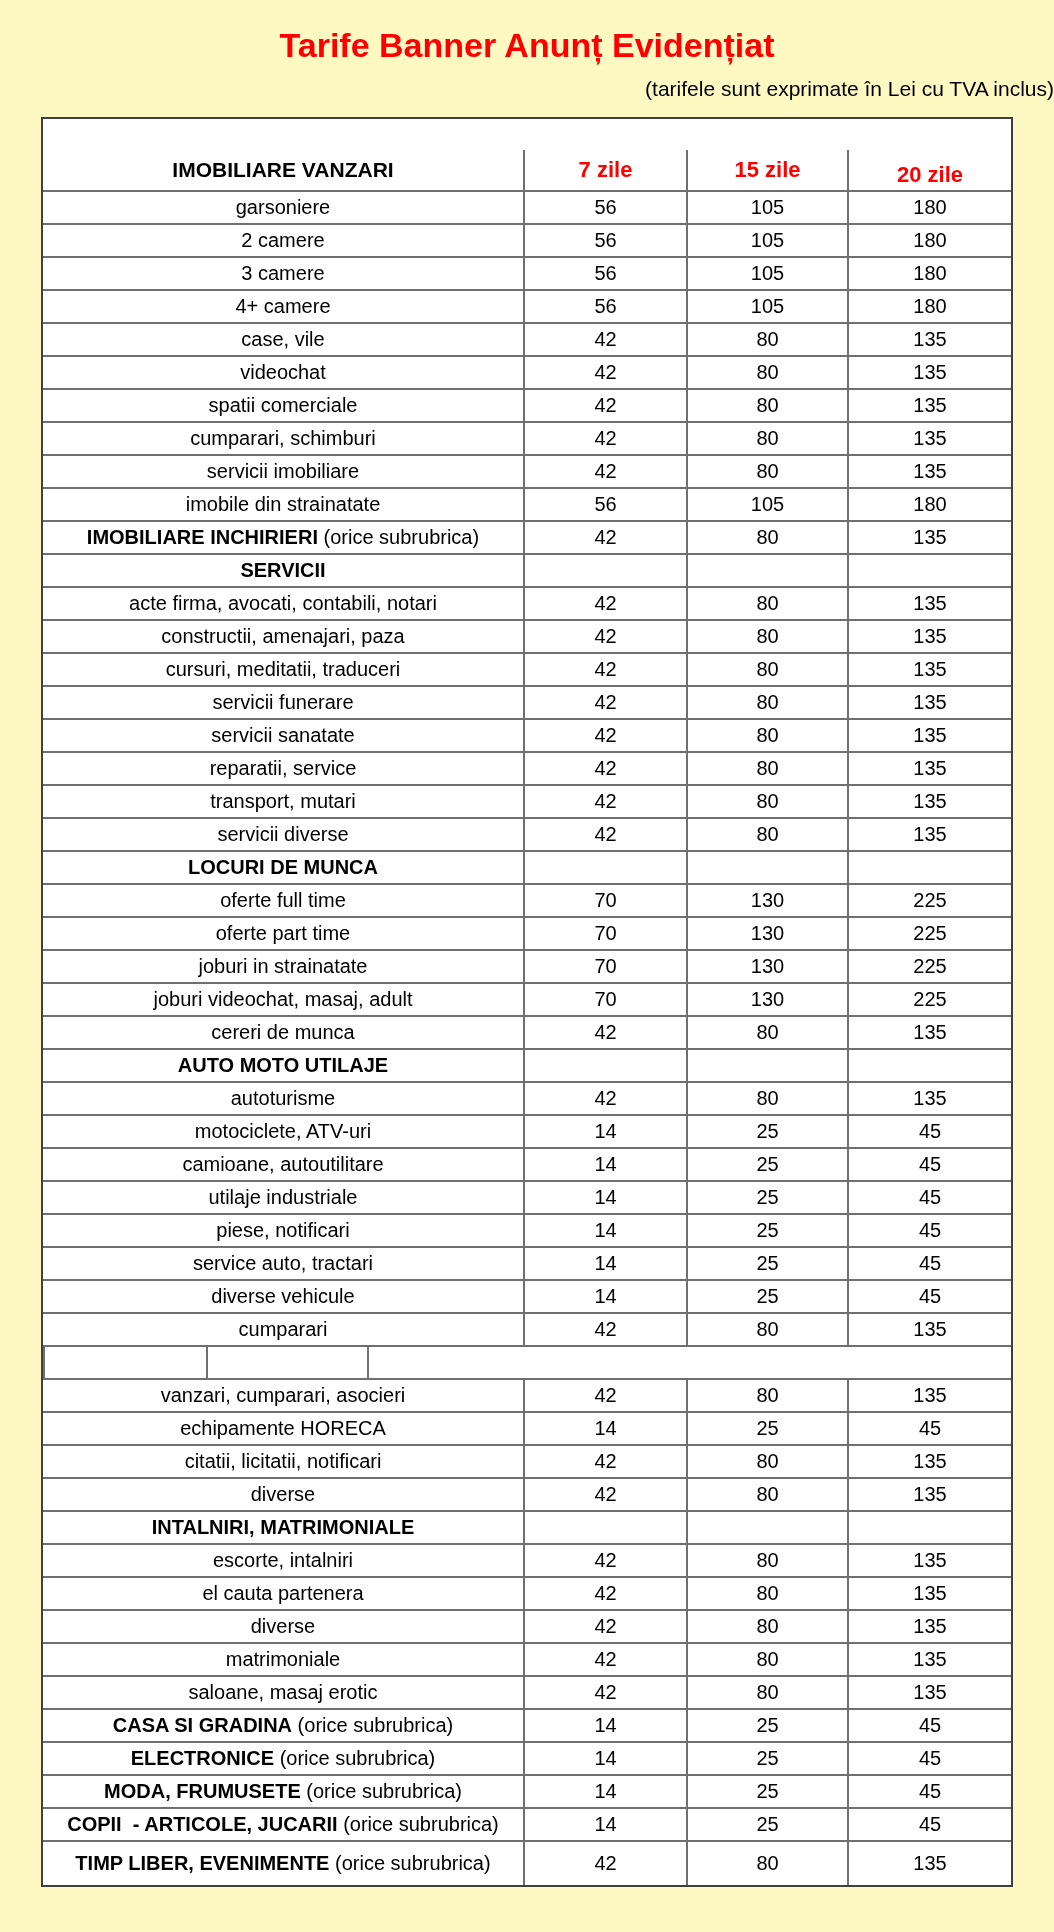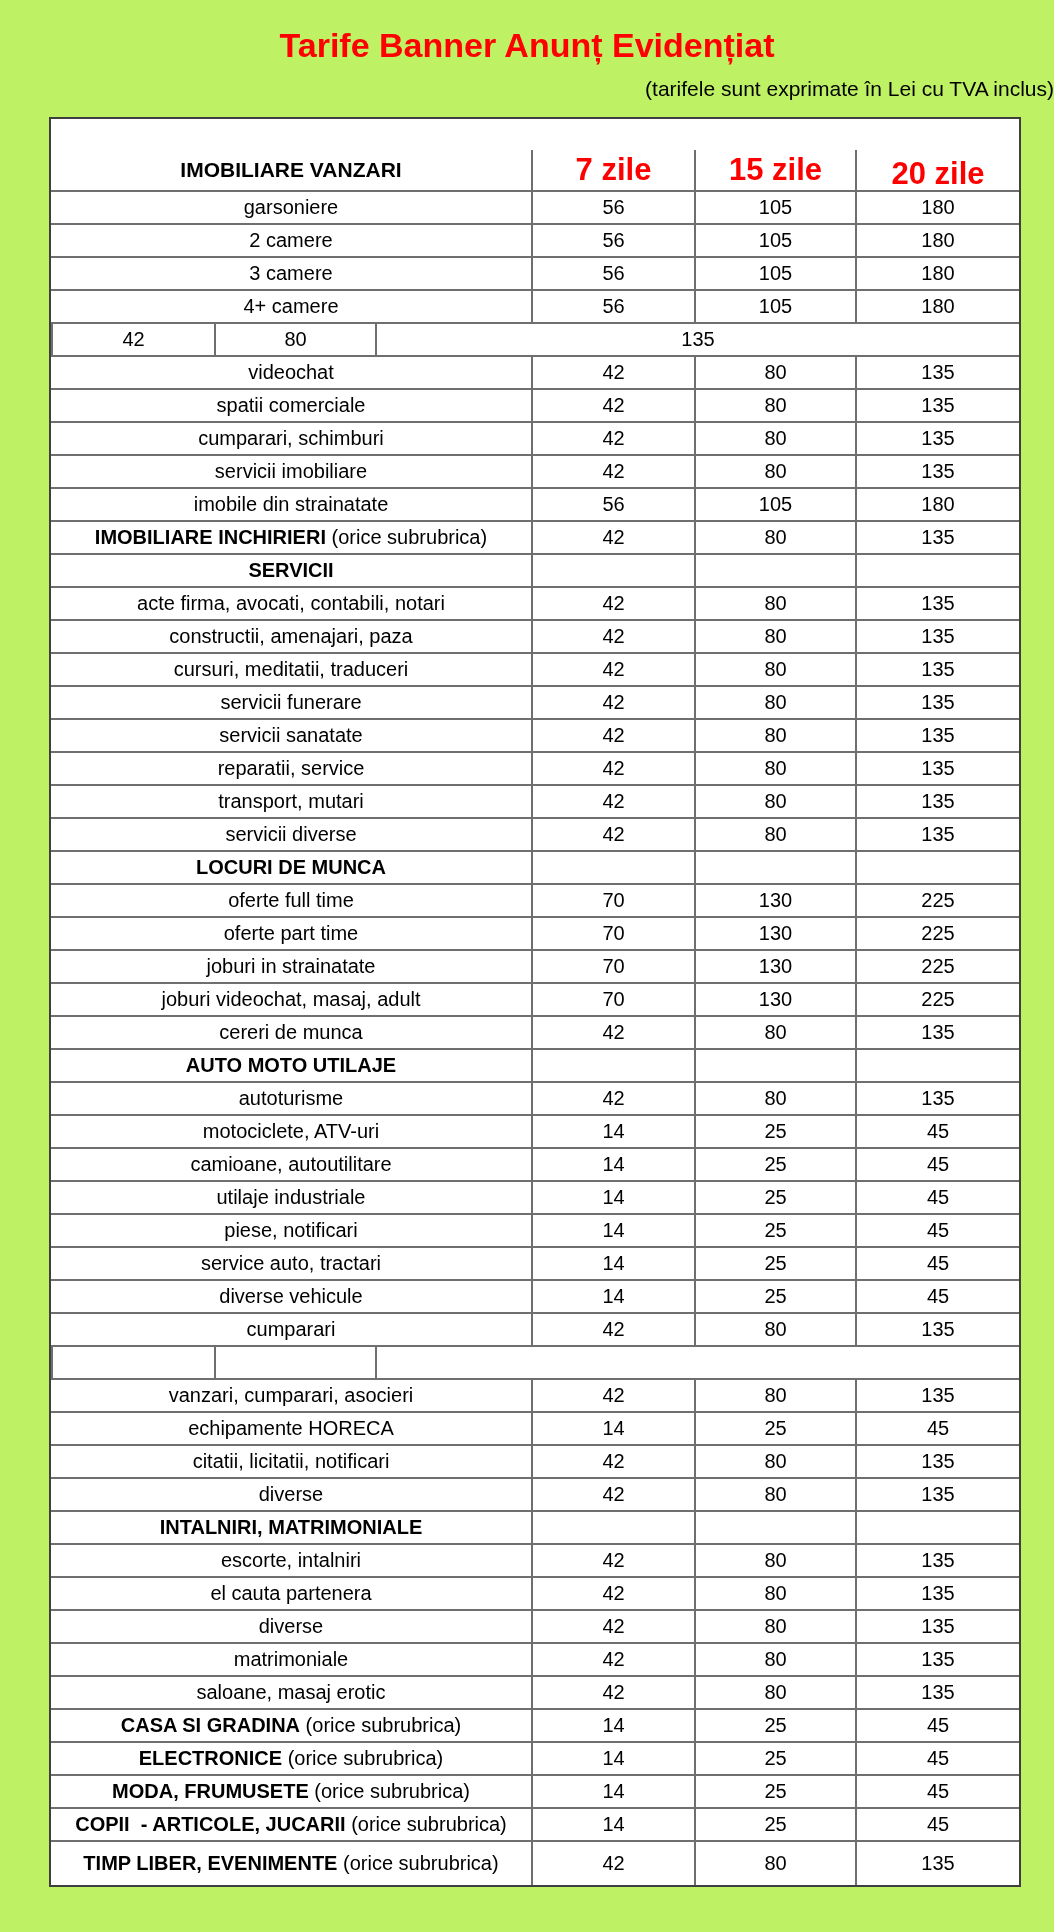--- a/index.html
+++ b/index.html
@@ -2,50 +2,50 @@
 <html style="--red: #ff0000; --inner: #6f6f6f; --outer: #3f3f3f;"><head>
 <meta charset="utf-8">
 <style>
   :root{
     --red:#ff0000;
     --inner:#6f6f6f;
     --outer:#3f3f3f;
   }
   html,body{margin:0;padding:0;background:#fff;}
   .page{
-    position:relative;width:1054px;height:1932px;background:#bef264;
+    position:relative;width:1054px;height:1932px;background:#fef9c3;
     font-family:"Liberation Sans",sans-serif;color:#000;overflow:hidden;
   }
   .title{
     position:absolute;top:26px;left:0;width:100%;text-align:center;
     font-size:34px;font-weight:bold;color:var(--red);letter-spacing:0px;
   }
   .subtitle{
     position:absolute;top:77px;left:0;width:100%;text-align:right;
     font-size:21px;color:#000;
   }
   .ptable{
-    position:absolute;left:49px;top:117px;width:972px;
+    position:absolute;left:41px;top:117px;width:972px;
     border:2px solid var(--outer);box-sizing:border-box;background:#fff;
   }
   .h-strip{height:31px;}
   .h-row{display:flex;height:40px;}
   .row{display:flex;height:33px;border-top:2px solid var(--inner);box-sizing:border-box;}
   .row.tall{height:45px;justify-content:space-between;}
   .cell{
     box-sizing:border-box;height:100%;
     display:flex;align-items:center;justify-content:center;
     text-align:center;overflow:hidden;line-height:1.05;
   }
   .c0{width:480px;}
   .c1{width:163px;border-left:2px solid var(--inner);}
   .c2{width:161px;border-left:2px solid var(--inner);}
   .c3{flex:1;border-left:2px solid var(--inner);}
   .hname{font-weight:bold;font-size:21px;}
-  .hcol{font-weight:bold;font-size:31px;color:var(--red);}
+  .hcol{font-weight:bold;font-size:22px;color:var(--red);}
   .hcol30{padding-top:9px;}
   .price{font-size:20px;}
   .cat{font-size:20px;}
   .bp{font-weight:bold;white-space:pre-wrap;}
   .np{white-space:pre-wrap;}
 </style>
 </head>
 <body>
 
 <div class="page">
@@ -91,20 +91,24 @@
         <div class="row">
           <div class="cell c0 cat">
             <span class="bp"></span>
             <span class="np">4+ camere</span>
           </div>
           <div class="cell c1 price">56</div>
           <div class="cell c2 price">105</div>
           <div class="cell c3 price">180</div>
         </div>
         <div class="row">
+          <div class="cell c0 cat">
+            <span class="bp"></span>
+            <span class="np">case, vile</span>
+          </div>
           <div class="cell c1 price">42</div>
           <div class="cell c2 price">80</div>
           <div class="cell c3 price">135</div>
         </div>
         <div class="row">
           <div class="cell c0 cat">
             <span class="bp"></span>
             <span class="np">videochat</span>
           </div>
           <div class="cell c1 price">42</div>

